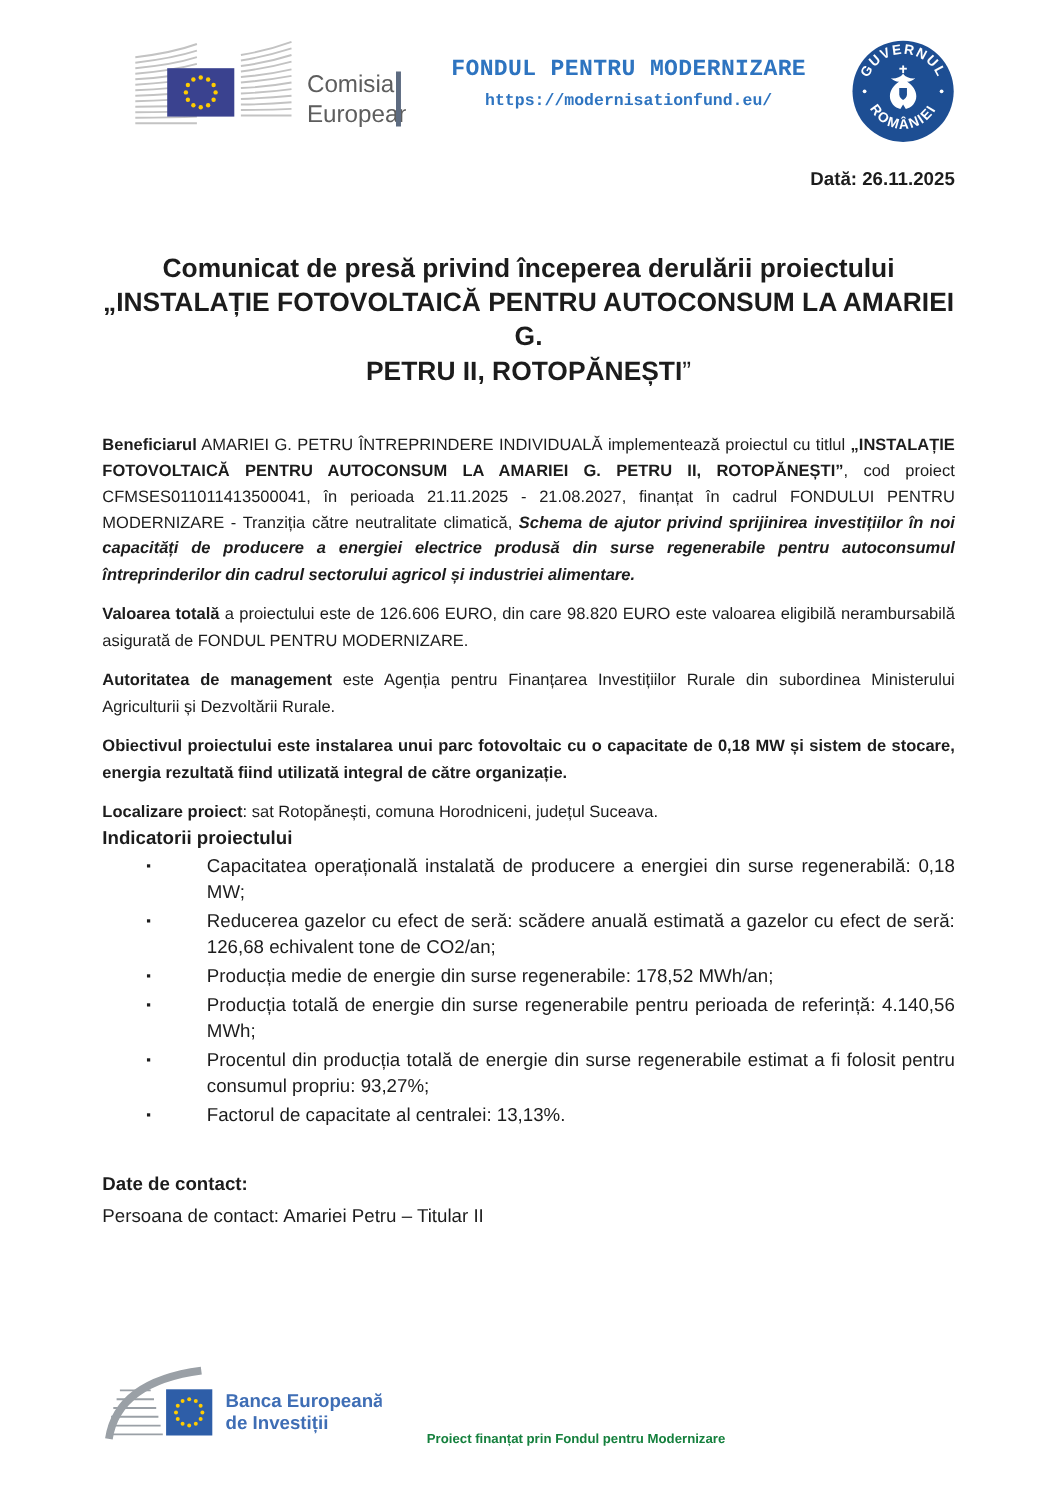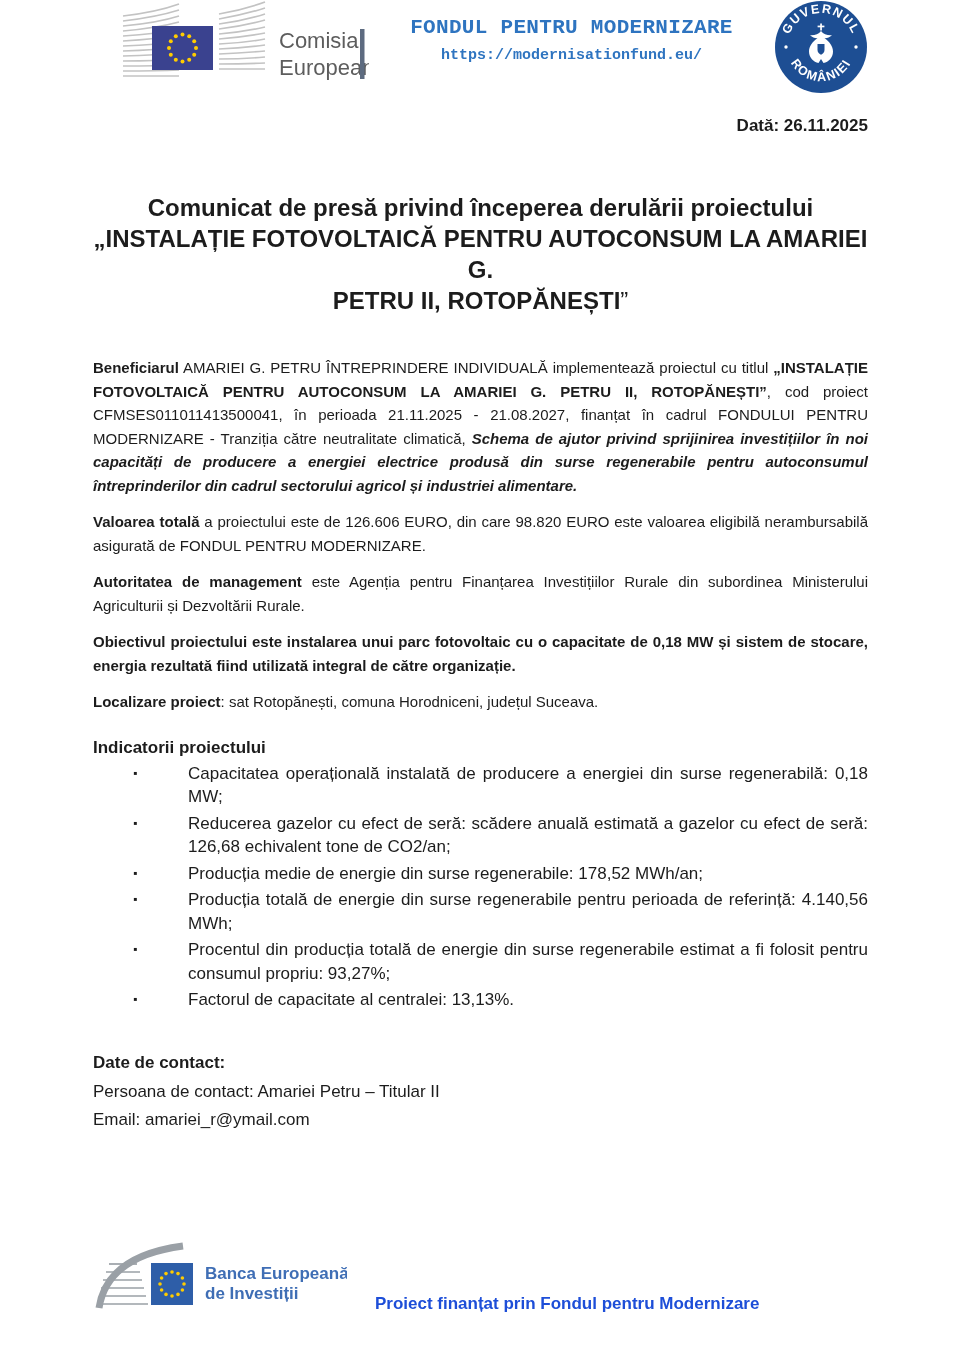--- a/index.html
+++ b/index.html
@@ -6,48 +6,48 @@
   .page{
     position:relative;
     width:960px;height:1357px;
     background:#ffffff;
     font-family:"Liberation Sans", sans-serif;
     color:#1c1c1c;
     overflow:hidden;
   }
   .content{padding:0 92px 0 93px;}
   
-  .header-row{display:flex;align-items:flex-start;}
+  .header-row{display:flex;align-items:flex-start;padding-top:36px;}
   .ec-logo{width:250px;flex:none;margin-left:26px;}
   .fund-block{flex:1;text-align:center;padding-top:16px;font-family:Liberation Mono, monospace;}
   .fund-title{font-size:21px;font-weight:bold;color:#2e74c0;letter-spacing:.3px;}
   .fund-subtitle{font-size:15px;font-weight:bold;color:#141414;margin-top:9px;}
   .fund-url{display:inline-block;font-size:15px;font-weight:bold;color:#2e74c0;margin-top:8px;text-decoration:none;}
   .gov-logo{width:94px;flex:none;}
   .date-row{text-align:right;font-size:17px;font-weight:bold;margin-top:18px;}
   
   .doc-title{margin-top:56px;text-align:center;font-size:24px;font-weight:bold;line-height:31px;}
   .doc-title .nq{font-weight:normal;}
   
   .para{font-size:15px;line-height:23.5px;text-align:justify;margin:13px 0 0 0;}
   .para.first{margin-top:40px;}
   .b{font-weight:bold;}
   .bi{font-weight:bold;font-style:italic;}
-  .heading{font-size:17px;font-weight:bold;margin-top:24px;}
+  .heading{font-size:17px;font-weight:bold;margin-top:1px;}
   ul.indicators{list-style:none;margin:4px 0 0 0;padding:0;}
   ul.indicators li{display:flex;padding-left:40px;margin-top:3px;font-size:17px;line-height:23.5px;}
   ul.indicators .marker{flex:none;width:27px;font-size:12px;line-height:23.5px;color:#1c1c1c;}
   ul.indicators .itxt{flex:1;text-align:justify;margin-left:28px;}
   .contact{margin-top:39px;font-size:17px;line-height:23.5px;}
   .contact .heading{margin:0 0 6px 0;}
   .contact div{margin-top:4px;}
   
   .footer{position:absolute;left:95px;right:92px;top:1236px;display:flex;align-items:flex-end;}
   .eib-logo{width:252px;flex:none;}
-  .footer-text{font-size:17px;font-weight:bold;margin-left:28px;color:#1d4ed8;}
+  .footer-text{font-size:12px;font-weight:bold;margin-left:41px;color:#15803d;}
   svg text{font-family:"Liberation Sans", sans-serif;}
 </style>
 </head>
 <body>
 
 <div class="page">
   <div class="content">
 
     <div class="header-row">
 
@@ -175,21 +175,20 @@
         </li>
       <li>
           <span class="marker">▪</span>
           <span class="itxt">Factorul de capacitate al centralei: 13,13%.</span>
         </li>
     </ul>
 
     <div class="contact">
       <div class="heading">Date de contact:</div>
       <div>Persoana de contact: Amariei Petru – Titular II</div>
-      <div>Email: amariei_r@ymail.com</div>
     </div>
   </div>
 
   <div class="footer">
     <div class="eib-logo">
       <svg viewBox="0 0 252 74" width="252" height="74">
         <path d="M4,72 Q12,20 88,10" stroke="#9aa0a6" stroke-width="7" fill="none"></path>
         <g stroke="#9aa0a6" stroke-width="1.7" fill="none">
           <path d="M14,28 H42"></path>
             <path d="M11,36 H45"></path>

